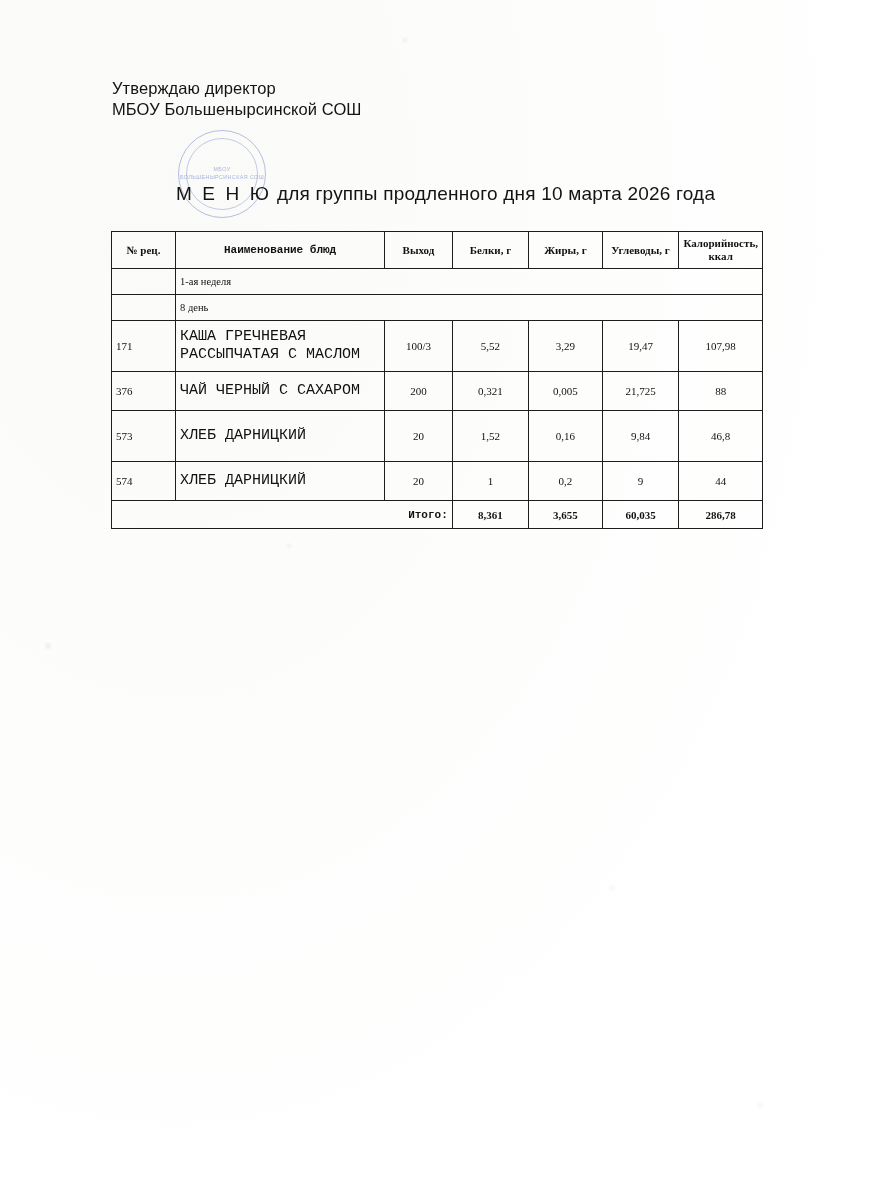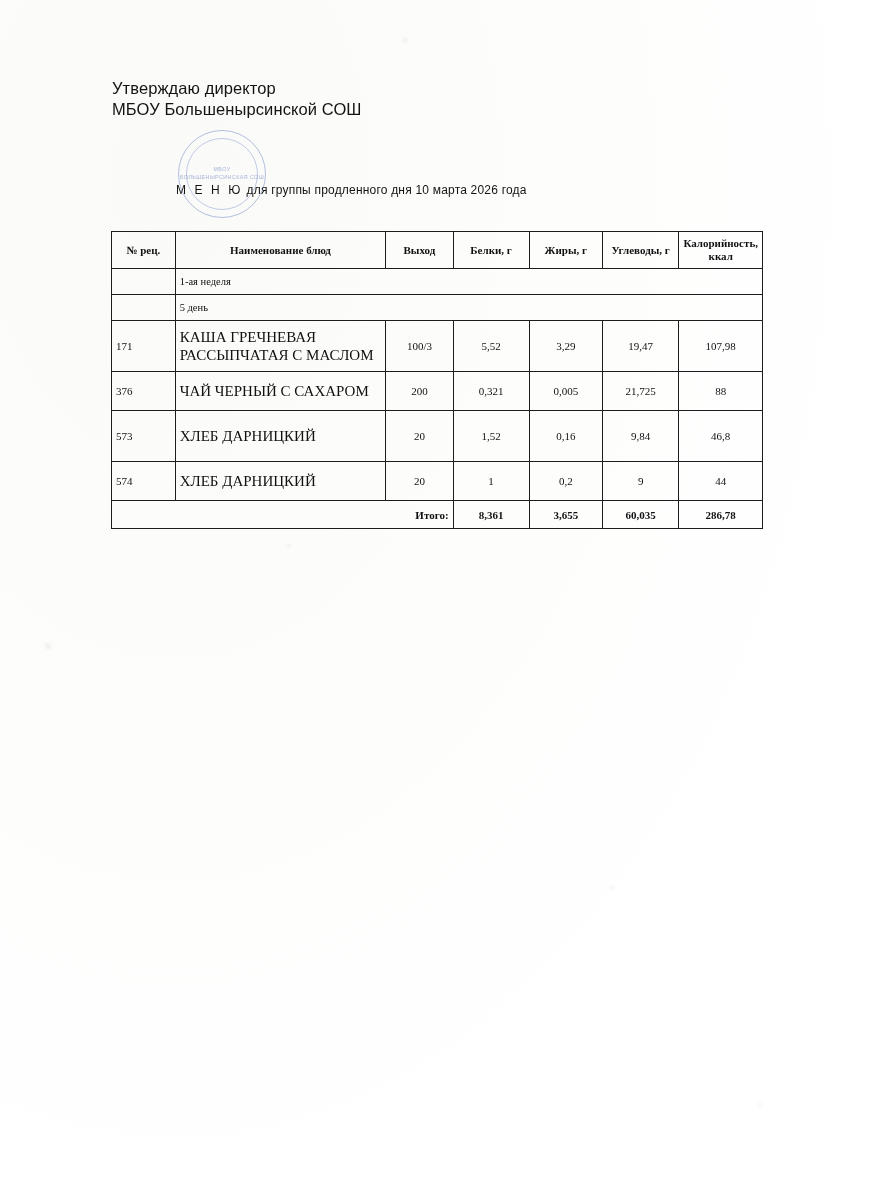--- a/index.html
+++ b/index.html
@@ -112,21 +112,21 @@
     border: 1px solid rgba(70,100,185,0.33);
     border-radius: 50%;
   }
   .stamp .stamp-txt { position: relative; z-index: 2; }
 
   .menu-title {
     position: absolute;
     left: 176px;
     top: 183px;
     font-family: "Liberation Sans", sans-serif;
-    font-size: 12px;
+    font-size: 19px;
     color: #141414;
     white-space: nowrap;
     letter-spacing: 0.2px;
   }
   .menu-title .spaced { letter-spacing: 2.6px; }
 
   
   table.menu {
     position: absolute;
     left: 111px;
@@ -143,21 +143,21 @@
     vertical-align: middle;
   }
   table.menu thead th {
     font-weight: bold;
     text-align: center;
     font-size: 11px;
     line-height: 1.15;
     height: 30px;
   }
   .c-num      { width: 66px;  padding-right: 6px; }
-  .c-name     { width: 232px; text-align: left;  padding-left: 5px; }
+  .c-name     { width: 232px; text-align: left;  padding-left: 5px; font-family: Liberation Mono, monospace; }
   .c-out      { width: 67px;  text-align: center; }
   .c-prot     { width: 78px;  text-align: center; }
   .c-fat      { width: 74px;  text-align: center; }
   .c-carb     { width: 73px;  text-align: center; }
   .c-cal      { width: 72px;  text-align: center; }
 
   .row-section td {
     height: 19px;
     font-size: 10.5px;
     text-align: left;
@@ -216,21 +216,21 @@
     </thead>
     <tbody>
 
       <tr class="row-section">
         <td class="c-num"></td>
         <td colspan="6">1-ая неделя</td>
       </tr>
 
       <tr class="row-section">
         <td class="c-num"></td>
-        <td colspan="6">5 день</td>
+        <td colspan="6">8 день</td>
       </tr>
 
       <tr class="row-dish-tall">
         <td class="c-num">171</td>
         <td class="c-name cell-name-upper">КАША ГРЕЧНЕВАЯ РАССЫПЧАТАЯ С МАСЛОМ</td>
         <td class="c-out">100/3</td>
         <td class="c-prot">5,52</td>
         <td class="c-fat">3,29</td>
         <td class="c-carb">19,47</td>
         <td class="c-cal">107,98</td>

